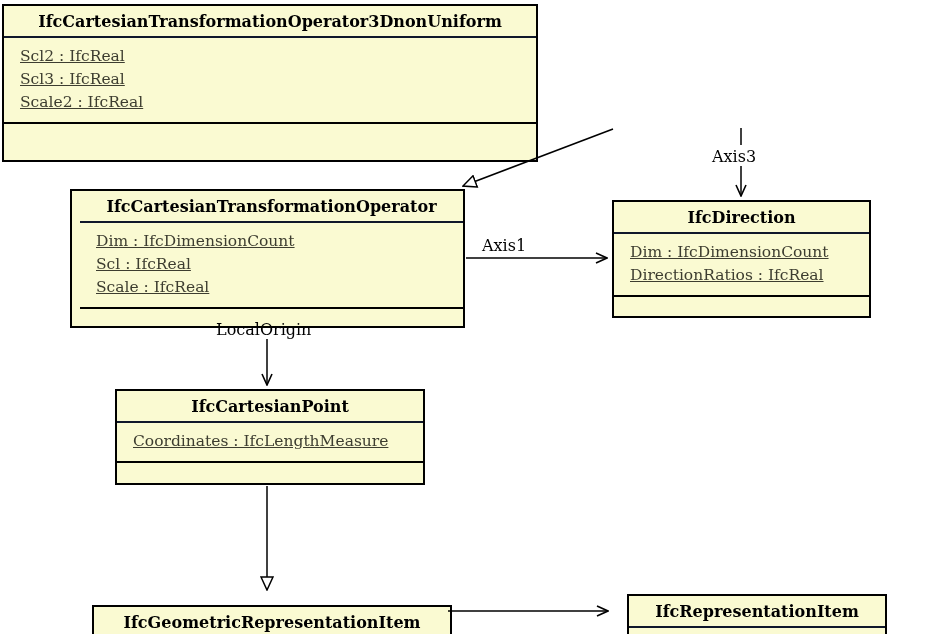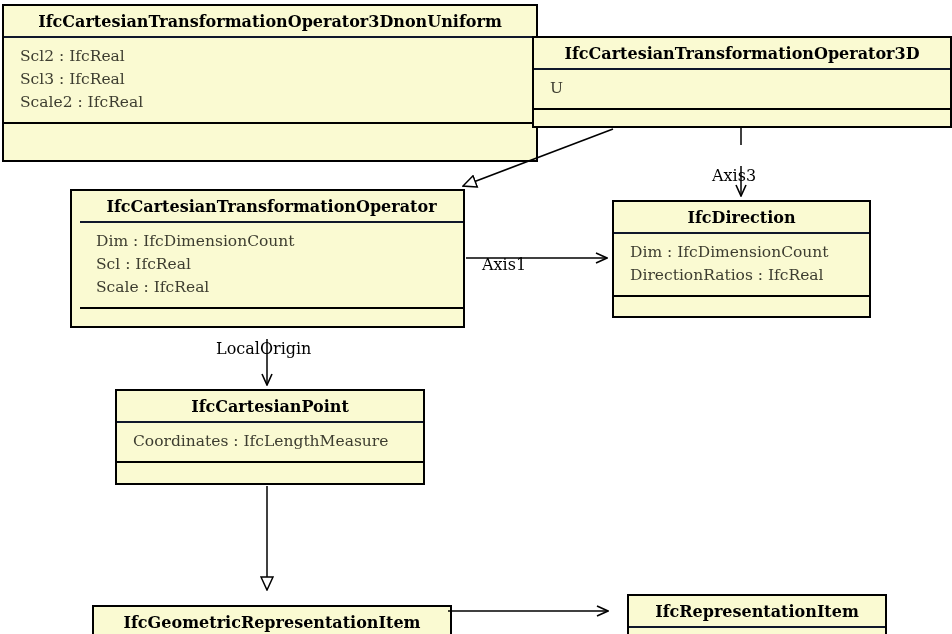--- a/index.html
+++ b/index.html
@@ -30,62 +30,54 @@
       border-bottom: 2px solid #0f172a;
       white-space: nowrap;
       overflow: hidden;
     }
     .uml-attrs {
       font-size: 15.5px;
       color: #3d3d30;
       padding: 7px 16px 8px 16px;
       border-bottom: 2px solid #000000;
     }
-    .uml-attr { line-height: 23px; white-space: nowrap; }
+    .uml-attr { line-height: 23px; white-space: nowrap; text-decoration: underline; }
     .uml-empty { flex: 1 1 auto; min-height: 6px; }
 
     .edges-layer {
       position: absolute;
       left: 0; top: 0;
       width: 952px; height: 634px;
       z-index: 20;
       pointer-events: none;
     }
 
     .edge-label {
       position: absolute;
       z-index: 30;
       font-size: 16px;
       color: #000000;
       white-space: nowrap;
-      margin-top: 19px;
     }
   </style>
 </head>
 <body>
 
 <div class="canvas">
 
   <div class="uml-class" style="left:2px; top:4px; width:536px; height:158px;">
     <div class="uml-title">IfcCartesianTransformationOperator3DnonUniform</div>
     <div class="uml-attrs">
       <div class="uml-attr">Scl2 : IfcReal</div>
       <div class="uml-attr">Scl3 : IfcReal</div>
       <div class="uml-attr">Scale2 : IfcReal</div>
     </div>
     <div class="uml-empty"></div>
   </div>
 
-  <div class="uml-class" style="left:532px; top:36px; width:420px; height:92px;">
-    <div class="uml-title">IfcCartesianTransformationOperator3D</div>
-    <div class="uml-attrs">
-      <div class="uml-attr">U</div>
-    </div>
-    <div class="uml-empty"></div>
-  </div>
 
   <div class="uml-class" style="left:70px; top:189px; width:395px; height:139px;padding-left:8px;">
     <div class="uml-title">IfcCartesianTransformationOperator</div>
     <div class="uml-attrs">
       <div class="uml-attr">Dim : IfcDimensionCount</div>
       <div class="uml-attr">Scl : IfcReal</div>
       <div class="uml-attr">Scale : IfcReal</div>
     </div>
     <div class="uml-empty"></div>
   </div>

